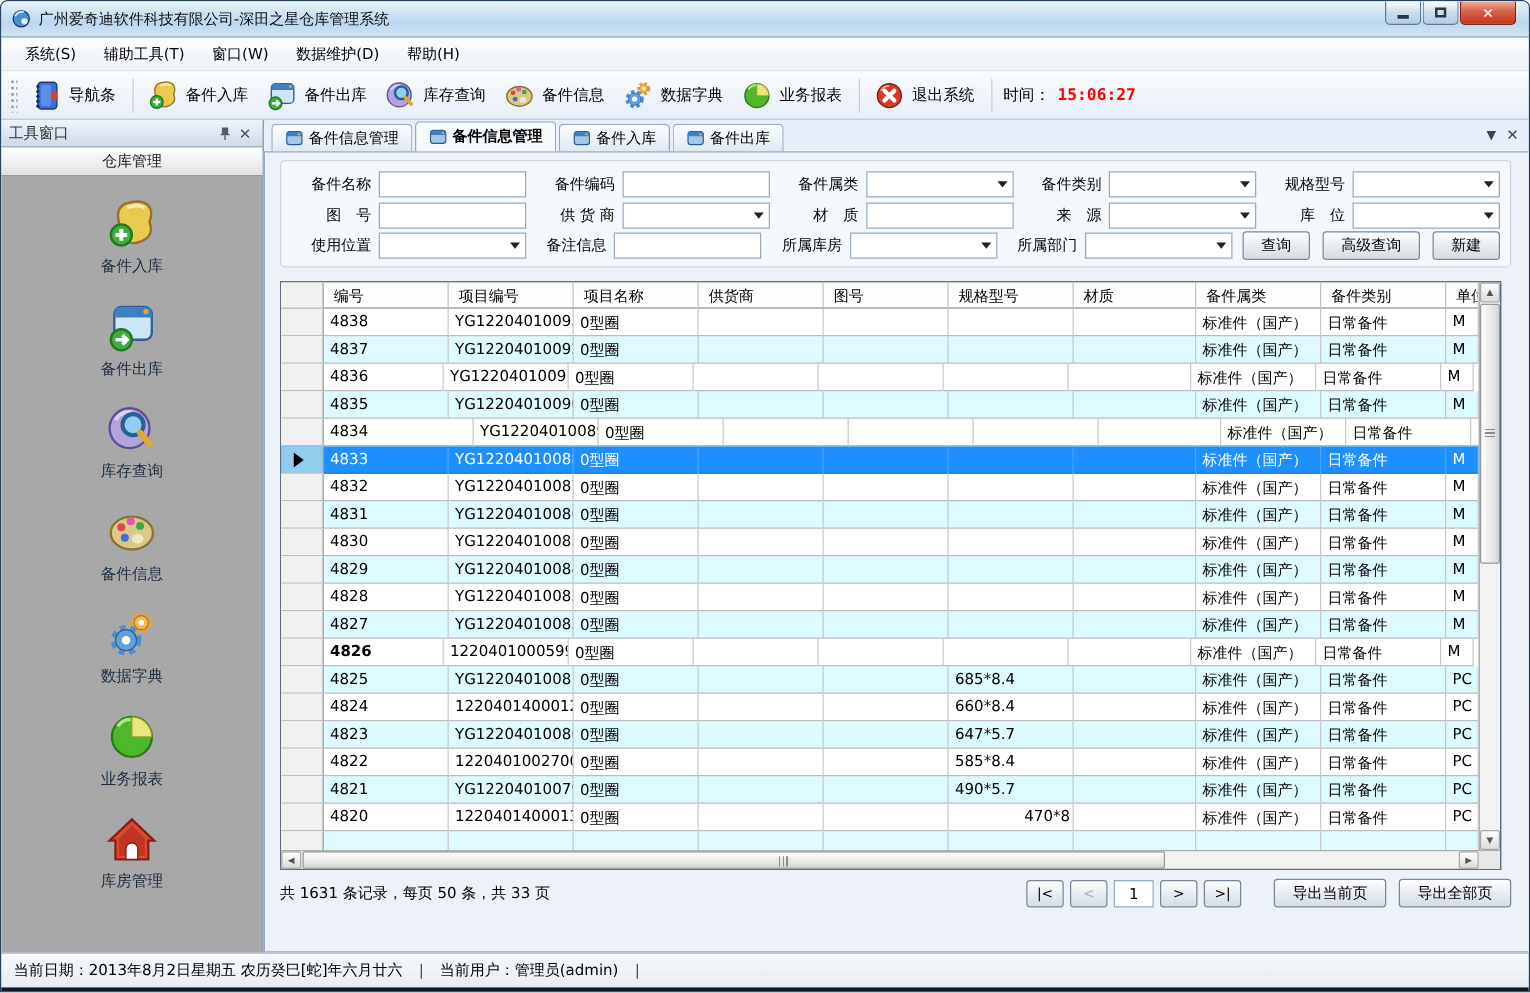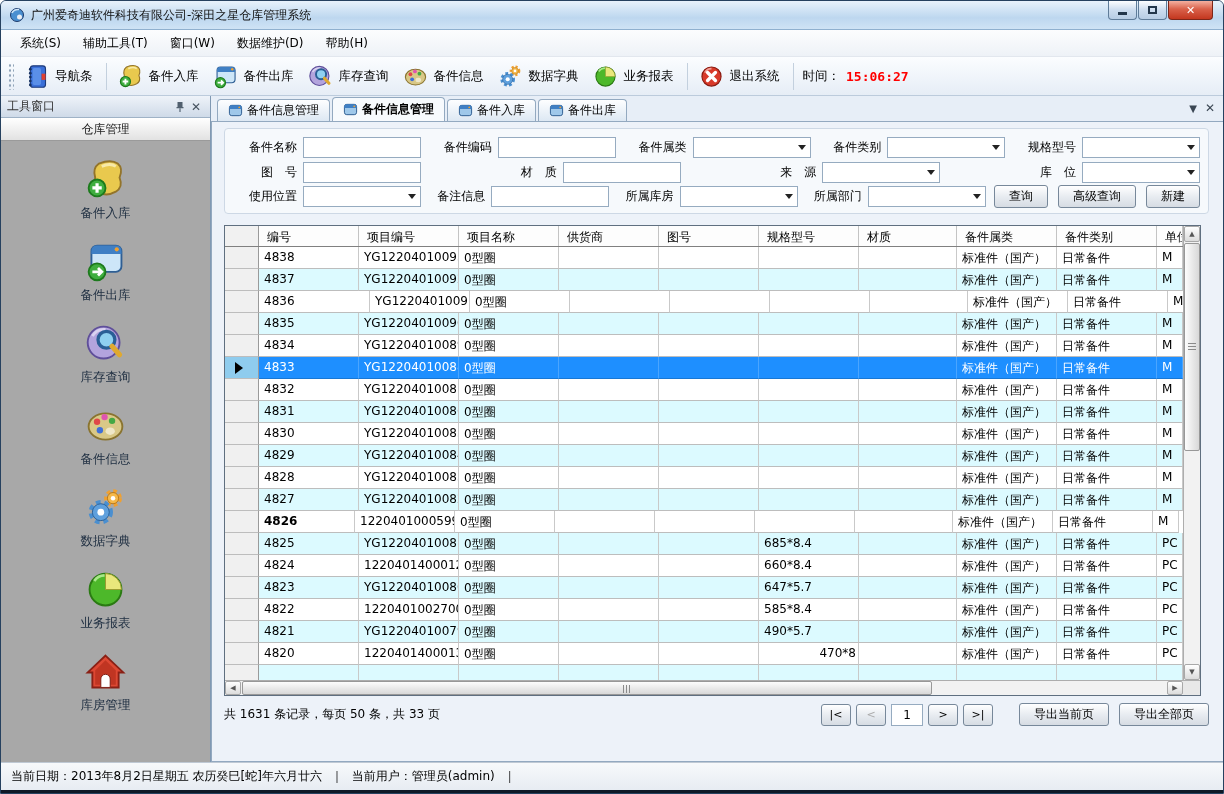--- a/index.html
+++ b/index.html
@@ -445,20 +445,26 @@
                   <span class="arr"></span>
                 </div>
               </div>
             </div>
             <div class="f-row">
               <div class="f-pair">
                 <span class="f-label">图　号</span>
                 <input class="f-input" style="">
               </div>
               <div class="f-pair">
+                <span class="f-label">供 货 商</span>
+                <div class="f-select">
+                  <span class="arr"></span>
+                </div>
+              </div>
+              <div class="f-pair">
                 <span class="f-label">材　质</span>
                 <input class="f-input" style="">
               </div>
               <div class="f-pair">
                 <span class="f-label">来　源</span>
                 <div class="f-select">
                   <span class="arr"></span>
                 </div>
               </div>
               <div class="f-pair">
@@ -536,21 +542,21 @@
                   <div class="tcell" style="width: 100px;"></div>
                   <div class="tcell" style="width: 100px;"></div>
                   <div class="tcell" style="width: 100px;"></div>
                   <div class="tcell" style="width: 98px;"></div>
                   <div class="tcell" style="width: 100px;">标准件（国产）</div>
                   <div class="tcell" style="width: 100px;">日常备件</div>
                   <div class="tcell" style="width: 26px;">M</div>
                 </div>
                 <div class="trow">
                   <div class="tsel" style="width: 34px;"></div>
-                  <div class="tcell" style="width: 111px;">4836</div>
+                  <div class="tcell" style="width: 96px;">4836</div>
                   <div class="tcell" style="width: 100px;">YG12204010091</div>
                   <div class="tcell" style="width: 100px;">0型圈</div>
                   <div class="tcell" style="width: 100px;"></div>
                   <div class="tcell" style="width: 100px;"></div>
                   <div class="tcell" style="width: 100px;"></div>
                   <div class="tcell" style="width: 98px;"></div>
                   <div class="tcell" style="width: 100px;">标准件（国产）</div>
                   <div class="tcell" style="width: 100px;">日常备件</div>
                   <div class="tcell" style="width: 26px;">M</div>
                 </div>
@@ -562,21 +568,21 @@
                   <div class="tcell" style="width: 100px;"></div>
                   <div class="tcell" style="width: 100px;"></div>
                   <div class="tcell" style="width: 100px;"></div>
                   <div class="tcell" style="width: 98px;"></div>
                   <div class="tcell" style="width: 100px;">标准件（国产）</div>
                   <div class="tcell" style="width: 100px;">日常备件</div>
                   <div class="tcell" style="width: 26px;">M</div>
                 </div>
                 <div class="trow">
                   <div class="tsel" style="width: 34px;"></div>
-                  <div class="tcell" style="width: 100px;">4834</div>
+                  <div class="tcell" style="width: 120px;">4834</div>
                   <div class="tcell" style="width: 100px;">YG12204010089</div>
                   <div class="tcell" style="width: 100px;">0型圈</div>
                   <div class="tcell" style="width: 100px;"></div>
                   <div class="tcell" style="width: 100px;"></div>
                   <div class="tcell" style="width: 100px;"></div>
                   <div class="tcell" style="width: 98px;"></div>
                   <div class="tcell" style="width: 100px;">标准件（国产）</div>
                   <div class="tcell" style="width: 100px;">日常备件</div>
                   <div class="tcell" style="width: 26px;">M</div>
                 </div>

